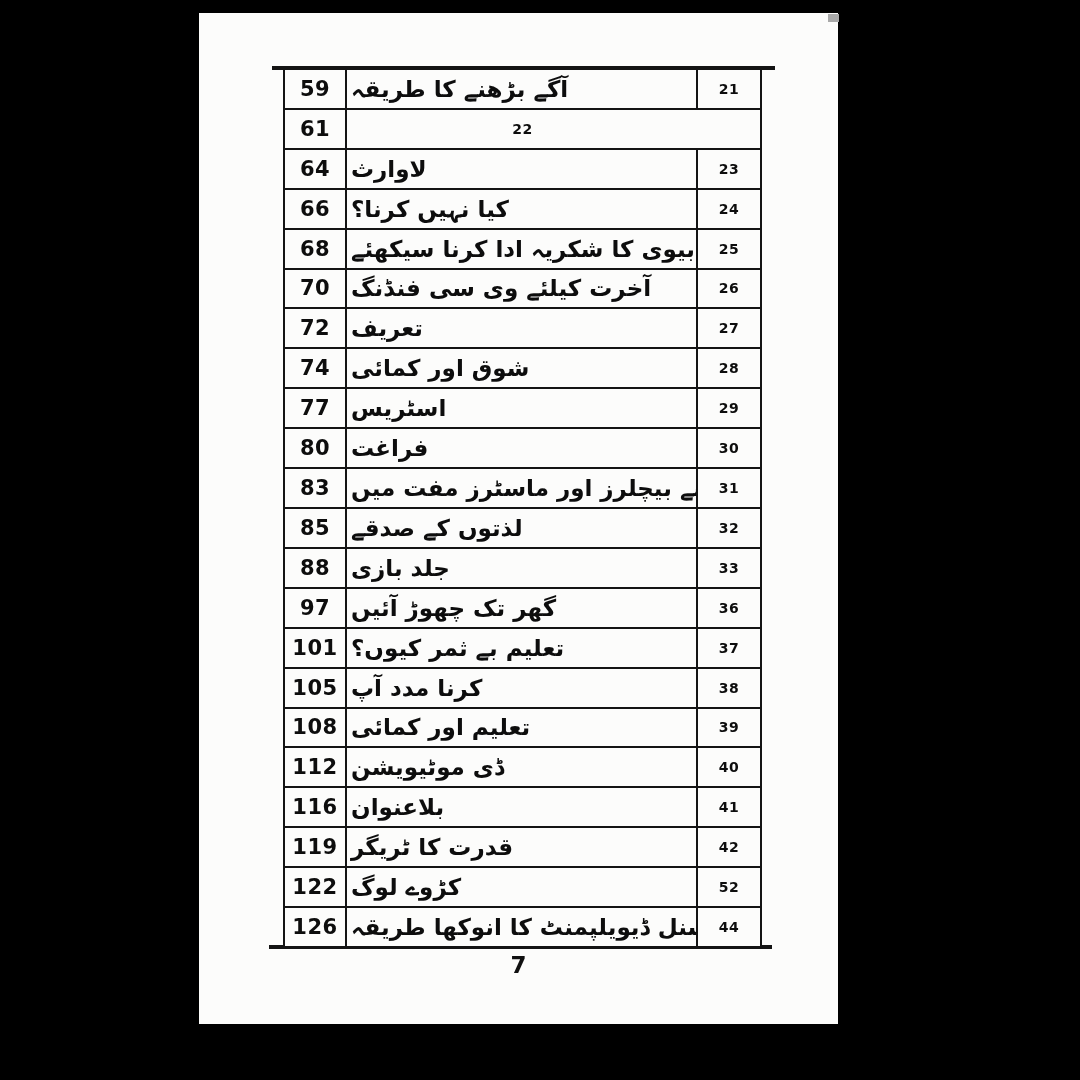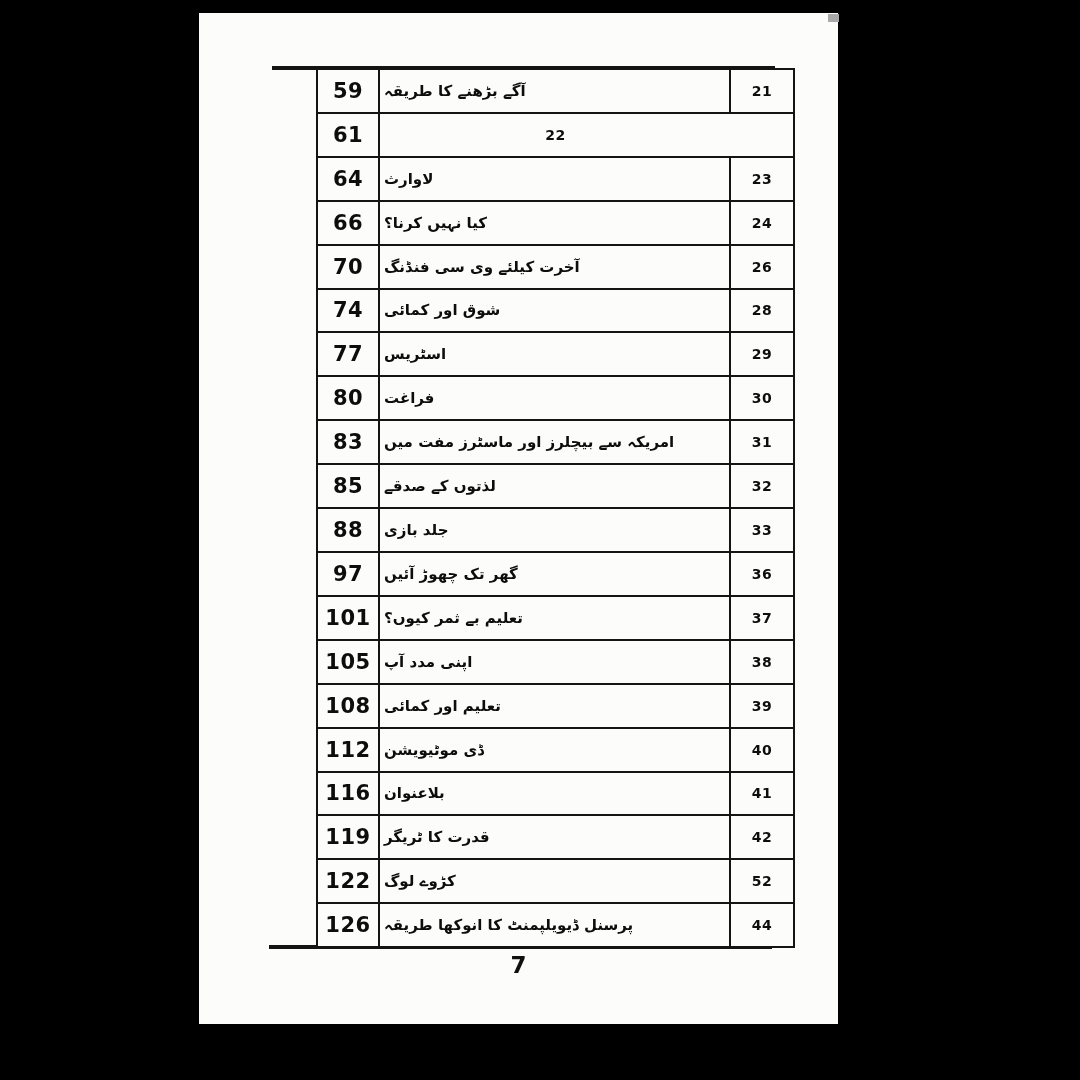--- a/index.html
+++ b/index.html
@@ -52,21 +52,20 @@
     position: absolute;
     left: 84px;
     top: 55px;
     width: 479px;
     height: 880px;
     box-sizing: border-box;
     border: 2px solid #141414;
     display: flex;
     flex-direction: column;
     background: #fcfcfb;
-    margin-left: 33px;
   }
   .toc-row {
     flex: 1 1 0;
     display: grid;
     grid-template-columns: 62px 1fr 62px;
     border-bottom: 2px solid #141414;
     min-height: 0;
   }
   .toc-row:last-child {
     border-bottom: none;
@@ -82,21 +81,21 @@
     border-right: 2px solid #141414;
     font-weight: bold;
     font-size: 21px;
     color: #0d0d0d;
     letter-spacing: 0.5px;
   }
   .cell.title-col {
     justify-content: flex-end;
     border-right: 2px solid #141414;
     padding: 0 10px 0 4px;
-    font-size: 15px;
+    font-size: 23px;
     font-weight: bold;
     color: #0d0d0d;
     white-space: nowrap;
   }
   .cell.chap-col {
     justify-content: center;
     font-weight: bold;
     font-size: 14px;
     color: #0d0d0d;
     letter-spacing: 0.5px;
@@ -141,27 +140,37 @@
           <div class="cell title-col" dir="rtl" lang="ur">لاوارث</div>
           <div class="cell chap-col">23</div>
         </div>
 
         <div class="toc-row">
           <div class="cell page-col">66</div>
           <div class="cell title-col" dir="rtl" lang="ur">کیا نہیں کرنا؟</div>
           <div class="cell chap-col">24</div>
         </div>
 
+        <div class="toc-row">
+          <div class="cell page-col">68</div>
+          <div class="cell title-col" dir="rtl" lang="ur">اپنی بیوی کا شکریہ ادا کرنا سیکھئے</div>
+          <div class="cell chap-col">25</div>
+        </div>
 
         <div class="toc-row">
           <div class="cell page-col">70</div>
           <div class="cell title-col" dir="rtl" lang="ur">آخرت کیلئے وی سی فنڈنگ</div>
           <div class="cell chap-col">26</div>
         </div>
 
+        <div class="toc-row">
+          <div class="cell page-col">72</div>
+          <div class="cell title-col" dir="rtl" lang="ur">تعریف</div>
+          <div class="cell chap-col">27</div>
+        </div>
 
         <div class="toc-row">
           <div class="cell page-col">74</div>
           <div class="cell title-col" dir="rtl" lang="ur">شوق اور کمائی</div>
           <div class="cell chap-col">28</div>
         </div>
 
         <div class="toc-row">
           <div class="cell page-col">77</div>
           <div class="cell title-col" dir="rtl" lang="ur">اسٹریس</div>
@@ -201,21 +210,21 @@
         </div>
 
         <div class="toc-row">
           <div class="cell page-col">101</div>
           <div class="cell title-col" dir="rtl" lang="ur">تعلیم بے ثمر کیوں؟</div>
           <div class="cell chap-col">37</div>
         </div>
 
         <div class="toc-row">
           <div class="cell page-col">105</div>
-          <div class="cell title-col" dir="rtl" lang="ur">اپنی مدد آپ</div>
+          <div class="cell title-col" dir="rtl" lang="ur">کرنا مدد آپ</div>
           <div class="cell chap-col">38</div>
         </div>
 
         <div class="toc-row">
           <div class="cell page-col">108</div>
           <div class="cell title-col" dir="rtl" lang="ur">تعلیم اور کمائی</div>
           <div class="cell chap-col">39</div>
         </div>
 
         <div class="toc-row">

